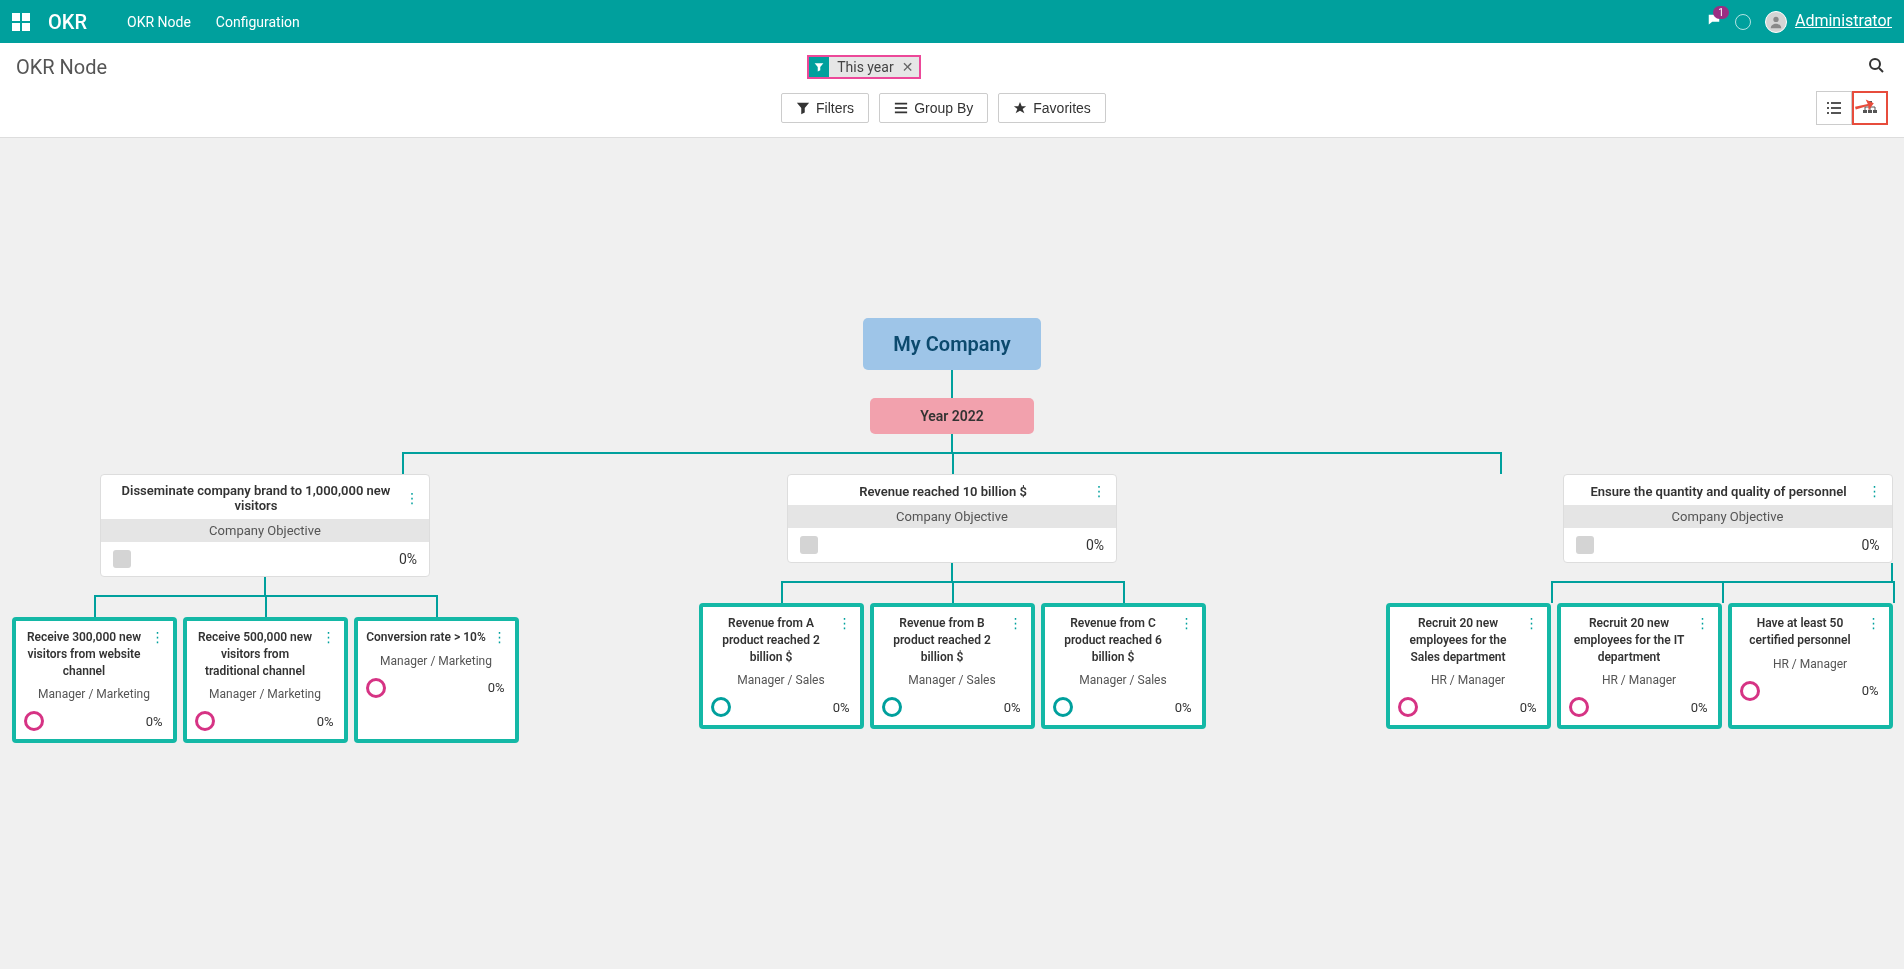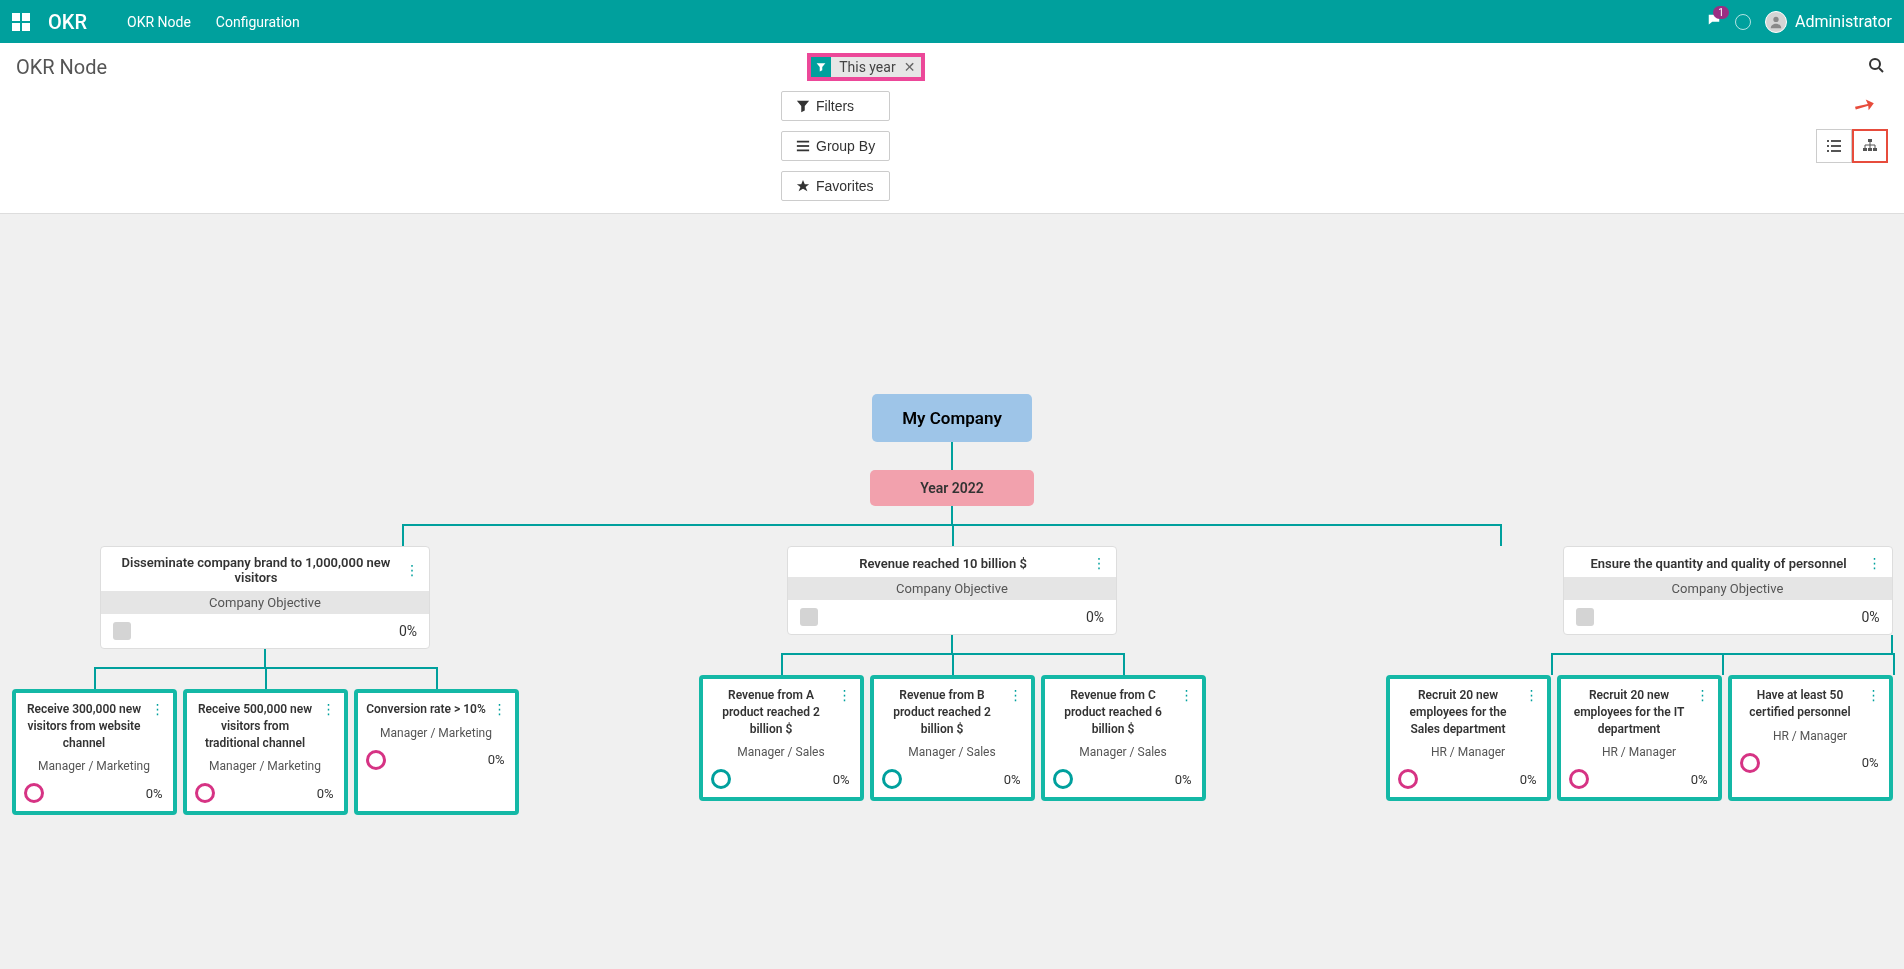--- a/index.html
+++ b/index.html
@@ -9,46 +9,46 @@
   .apps-icon { width: 18px; height: 18px; display: grid; grid-template-columns: 1fr 1fr; grid-template-rows: 1fr 1fr; gap: 2px; margin-right: 18px; cursor: pointer; }
   .apps-icon div { background: #fff; }
   .app-name { font-size: 20px; font-weight: 500; margin-right: 40px; }
   .topbar-menu { display: flex; gap: 25px; font-size: 14px; }
   .topbar-menu div { cursor: pointer; }
   .topbar-spacer { flex: 1; }
   .topbar-right { display: flex; align-items: center; gap: 14px; }
   .chat-icon { position: relative; cursor: pointer; }
   .chat-badge { position: absolute; top: -6px; right: -8px; background: #9b2e83; color: #fff; font-size: 10px; border-radius: 8px; padding: 1px 5px; }
   .clock-icon { width: 16px; height: 16px; border: 1.5px solid rgba(255,255,255,0.7); border-radius: 50%; position: relative; cursor: pointer; }
-  .user-block { display: flex; align-items: center; gap: 8px; cursor: pointer; }
+  .user-block { display: flex; align-items: flex-start; gap: 8px; cursor: pointer; text-decoration: underline; }
   .avatar { width: 22px; height: 22px; background: #d4d4d4; border-radius: 50%; border: 1px solid #fff; display: flex; align-items: center; justify-content: center; }
   
   .control-panel { background: #fff; border-bottom: 1px solid #ddd; padding: 10px 16px 12px 16px; }
   .cp-row1 { display: flex; align-items: center; }
   .breadcrumb { font-size: 20px; color: #555; }
   .search-area { display: flex; align-items: center; margin-left: auto; }
-  .filter-tag { display: inline-flex; align-items: center; border: 4px solid #ec4899; font-size: 14px; color: #444; }
+  .filter-tag { display: inline-flex; align-items: center; border: 2px solid #ec4899; font-size: 14px; color: #444; }
   .filter-tag-icon { background: #00a09d; color: #fff; padding: 2px 5px; }
   .filter-tag-text { padding: 2px 6px 2px 8px; background: #e6e6e6; }
   .filter-tag-close { padding: 2px 6px 2px 2px; cursor: pointer; color: #666; background: #e6e6e6; }
   .search-input { border: none; outline: none; font-size: 15px; padding: 4px 8px; width: 420px; }
   .search-glass { margin-left: auto; color: #555; cursor: pointer; padding: 4px; }
   
   .cp-row2 { display: flex; align-items: center; margin-top: 10px; }
-  .toolbar-buttons { display: flex; gap: 10px; margin-left: 765px; flex-direction: column; }
+  .toolbar-buttons { display: flex; gap: 10px; margin-left: 765px; }
   .tb-btn { border: 1px solid #ccc; background: #fff; padding: 6px 14px; font-size: 14px; color: #333; cursor: pointer; display: flex; align-items: center; gap: 6px; border-radius: 2px; }
   .view-switcher { margin-left: auto; display: flex; }
   .vs-btn { border: 1px solid #ccc; background: #fff; width: 36px; height: 34px; display: flex; align-items: center; justify-content: center; cursor: pointer; color: #555; }
   .vs-btn.active { border: 2px solid #e74c3c; }
   
   .canvas { padding: 30px 20px; position: relative; min-height: 700px; }
   
   .tree-wrap { display: flex; flex-direction: column; align-items: center; }
   
-  .root-node { background: #9ec5e8; color: #000000; font-weight: 600; font-size: 17px; padding: 14px 30px; border-radius: 5px; }
+  .root-node { background: #9ec5e8; color: #0c4a6e; font-weight: 600; font-size: 20px; padding: 14px 30px; border-radius: 5px; }
   .year-node { background: #f2a1ad; color: #333; font-weight: 600; font-size: 14px; padding: 10px 50px; border-radius: 5px; }
   
   .vline { width: 2px; height: 28px; background: #00a09d; }
   .vline-short { width: 2px; height: 18px; background: #00a09d; }
   
   .obj-card { background: #fff; border: 1px solid #ddd; border-radius: 4px; width: 330px; font-size: 13px; }
   .obj-title-row { display: flex; align-items: center; padding: 8px 6px 6px 10px; }
   .obj-title { font-weight: 600; flex: 1; text-align: center; }
   .obj-sub { background: #e5e5e5; text-align: center; padding: 4px; color: #555; font-size: 13px; }
   .obj-footer { display: flex; align-items: center; padding: 8px 12px; }

